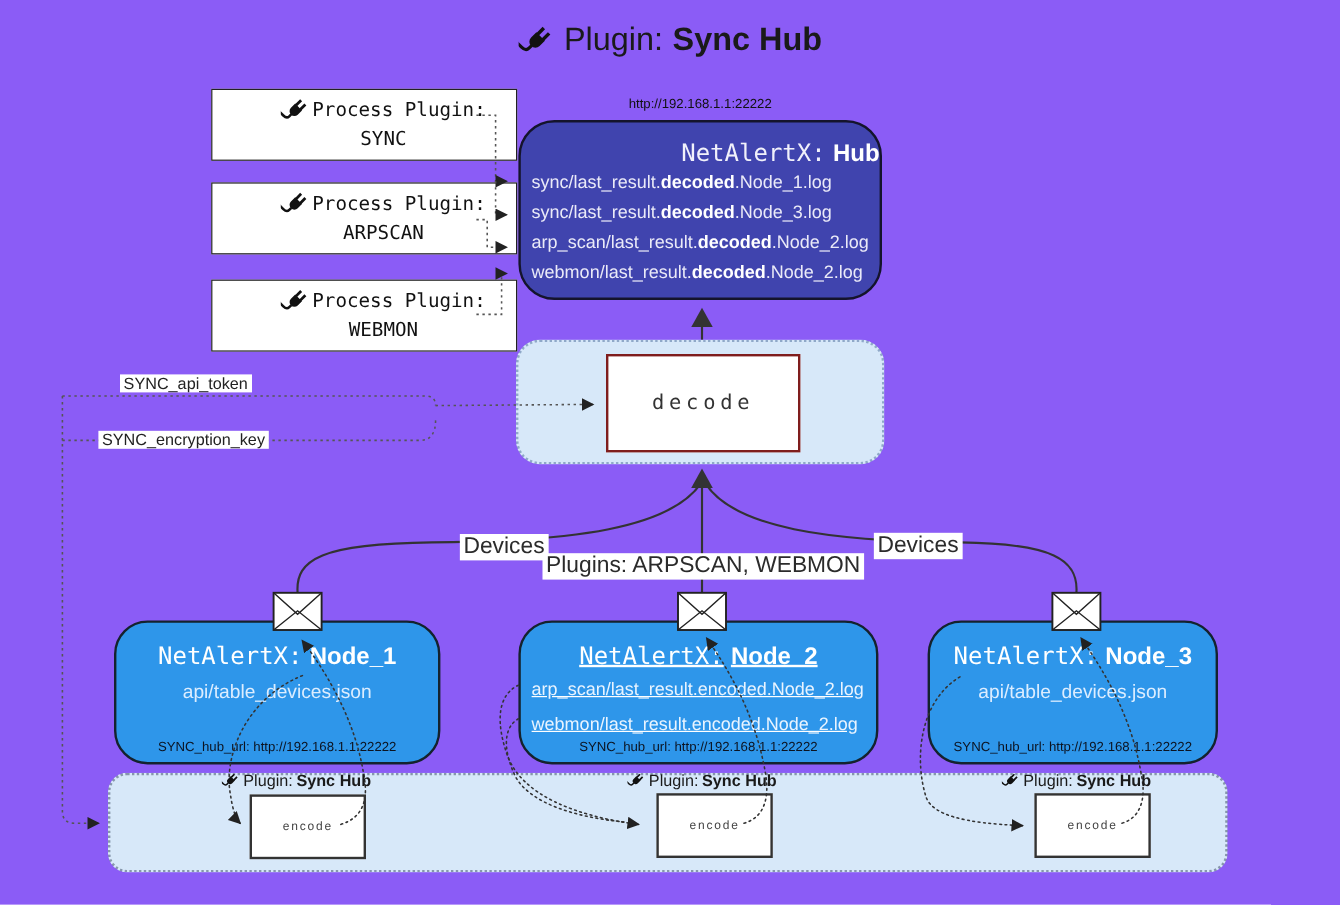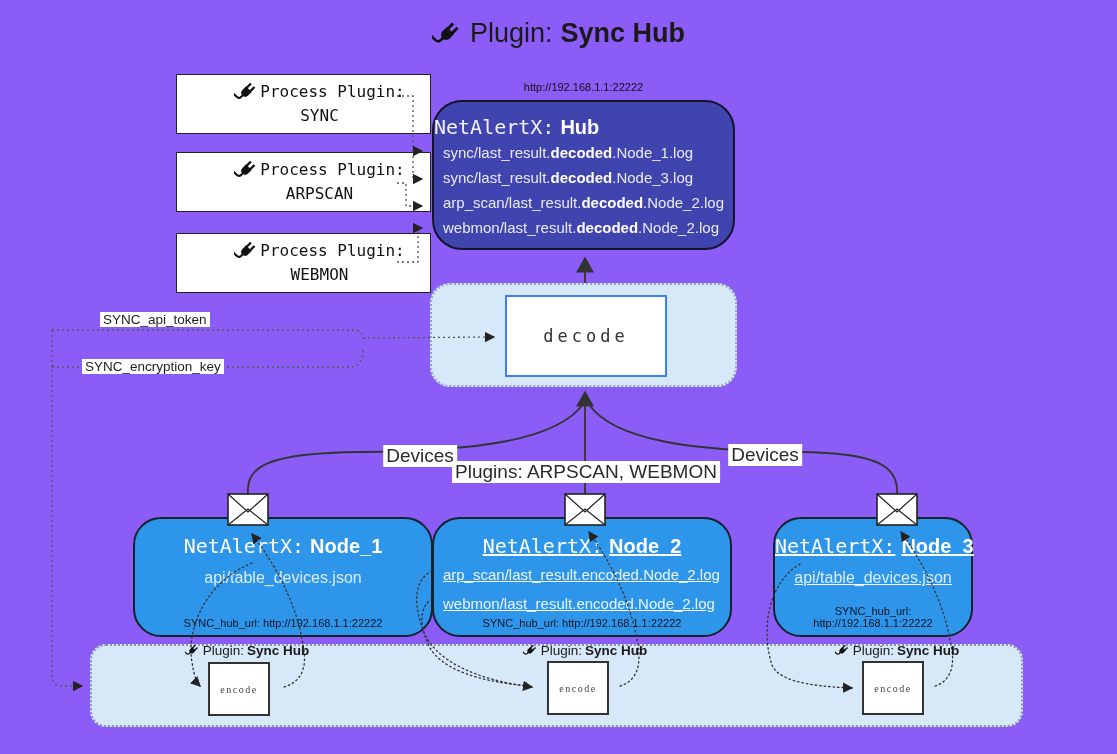--- a/index.html
+++ b/index.html
@@ -16,29 +16,29 @@
   
   .pbox{left:176px;width:221px;height:58px;background:#fff;border:1.6px solid #222;
         display:flex;flex-direction:column;justify-content:center;align-items:center;
         font-family:"DejaVu Sans Mono",monospace;font-size:16px;line-height:24px;color:#111;padding-left:32px;}
   .pbox .l1{display:flex;align-items:center;gap:2px;}
   
   .hub-url{left:432px;width:303px;top:81px;text-align:center;font-size:11px;color:#111;}
   .hub{left:432px;top:100px;width:303px;height:150px;background:var(--hub-fill,#4044AE);
        border:2px solid #14142c;border-radius:30px;box-sizing:border-box;
        padding-top:12px;color:#f1f1fb;}
-  .hub-title{height:26px;line-height:26px;text-align:left;font-size:20px;
+  .hub-title{height:26px;line-height:26px;text-align:right;font-size:20px;
              font-family:"DejaVu Sans Mono",monospace;}
   .hub-title b{font-family:"Liberation Sans",sans-serif;font-weight:bold;color:#fff;margin-left:6px;}
   .hub-line{height:25px;line-height:25px;font-size:15px;padding-left:9px;white-space:nowrap;color:#eaeaf8;}
   .hub-line b{color:#fff;}
   
   .dec-wrap{left:430px;top:283px;width:307px;height:104px;background:var(--container-fill,#D7E8F9);
             border:2px dotted #8FA8C8;border-radius:20px;box-sizing:border-box;}
-  .dec-box{left:505px;top:295px;width:162px;height:82px;background:#fff;border:2px solid #3b82f6;
+  .dec-box{left:505px;top:295px;width:162px;height:82px;background:#fff;border:2px solid #7f1d1d;
            box-sizing:border-box;display:flex;align-items:center;justify-content:center;
            font-family:"DejaVu Sans Mono",monospace;font-size:17px;letter-spacing:4px;color:#333;}
   
   .flabel{background:#fff;padding:0 3px;font-size:13.5px;color:#222;white-space:nowrap;z-index:6;}
   .elabel{background:#fff;padding:0 3px;font-size:19px;color:#2b2b2b;white-space:nowrap;z-index:6;
           transform:translateX(-50%);}
   
   .node{top:517px;height:120px;background:var(--node-fill,#2E96EA);border:2px solid #14222e;
         border-radius:28px;box-sizing:border-box;padding-top:14px;color:#fff;}
   .node-title{height:26px;line-height:26px;text-align:center;font-size:20px;
@@ -46,23 +46,23 @@
   .node-title b{font-family:"Liberation Sans",sans-serif;font-weight:bold;margin-left:6px;}
   .node-line-c{margin-top:8px;height:22px;line-height:22px;text-align:center;font-size:16px;color:#dcedff;}
   .node-line-l{margin-top:2px;height:27px;line-height:27px;font-size:15px;padding-left:9px;
                white-space:nowrap;color:#e9f4ff;}
   .node-url{position:absolute;left:0;right:0;bottom:6px;text-align:center;font-size:11px;color:#0c1320;}
   
   .bar{left:90px;top:644px;width:933px;height:83px;background:var(--container-fill,#D7E8F9);
        border:2px dotted #8696AB;border-radius:16px;box-sizing:border-box;}
   .enc-label{top:643px;transform:translateX(-50%);display:flex;align-items:center;gap:3px;
              font-size:13.5px;color:#1a1a1a;white-space:nowrap;z-index:6;}
-  .enc-box{width:62px;height:54px;background:#fff;border:2px solid #333;box-sizing:border-box;
+  .enc-box{width:97px;height:54px;background:#fff;border:2px solid #333;box-sizing:border-box;
            display:flex;align-items:center;justify-content:center;z-index:4;
-           font-family:Liberation Serif, serif;font-size:10px;letter-spacing:1.5px;color:#444;text-align:right;}
+           font-family:Liberation Sans, sans-serif;font-size:10px;letter-spacing:1.5px;color:#444;text-align:right;}
   
   .overlay{left:0;top:0;z-index:5;pointer-events:none;}
   .hidden-defs{position:absolute;width:0;height:0;overflow:hidden;}
 </style>
 </head>
 <body>
 
 <svg class="hidden-defs" aria-hidden="true">
   <symbol id="plug" viewBox="0 0 24 24">
     <g transform="rotate(45 12 12)">
@@ -125,36 +125,36 @@
   <div class="abs dec-wrap"></div>
   <div class="abs dec-box">decode</div>
 
   <div class="abs flabel" style="left:100px;top:312px;">SYNC_api_token</div>
   <div class="abs flabel" style="left:82px;top:359px;">SYNC_encryption_key</div>
 
   <div class="abs elabel" style="left:420px;top:445px;">Devices</div>
   <div class="abs elabel" style="left:765px;top:444px;">Devices</div>
   <div class="abs elabel" style="left:586px;top:461px;">Plugins: ARPSCAN, WEBMON</div>
 
-  <div class="abs node" style="left:95px;width:300px;margin-left:38px;">
+  <div class="abs node" style="left:95px;width:272px;">
     <div class="node-title">
       <span>NetAlertX:</span><b>Node_1</b>
     </div>
     <div class="node-line-c">api/table_devices.json</div>
     <div class="node-url">SYNC_hub_url: http://192.168.1.1:22222</div>
   </div>
   <div class="abs node" style="left:432px;width:300px;text-decoration:underline;">
     <div class="node-title">
       <span>NetAlertX:</span><b>Node_2</b>
     </div>
     <div class="node-line-l">arp_scan/last_result.encoded.Node_2.log</div>
     <div class="node-line-l">webmon/last_result.encoded.Node_2.log</div>
     <div class="node-url">SYNC_hub_url: http://192.168.1.1:22222</div>
   </div>
-  <div class="abs node" style="left:773px;width:200px;text-decoration:underline;">
+  <div class="abs node" style="left:773px;width:242px;">
     <div class="node-title">
       <span>NetAlertX:</span><b>Node_3</b>
     </div>
     <div class="node-line-c">api/table_devices.json</div>
     <div class="node-url">SYNC_hub_url: http://192.168.1.1:22222</div>
   </div>
 
   <div class="abs bar"></div>
   <div class="abs enc-label" style="left:247px;">
     <svg class="plug plug-sm">

